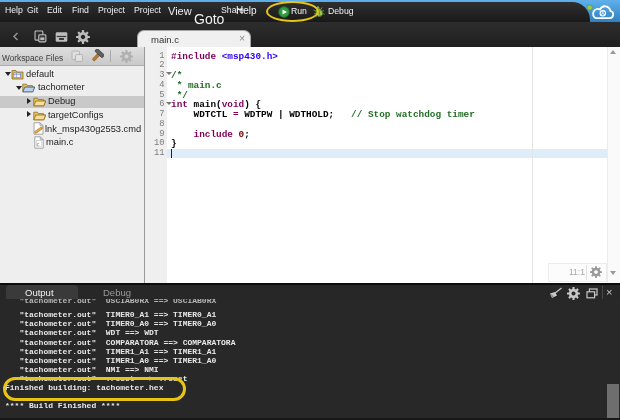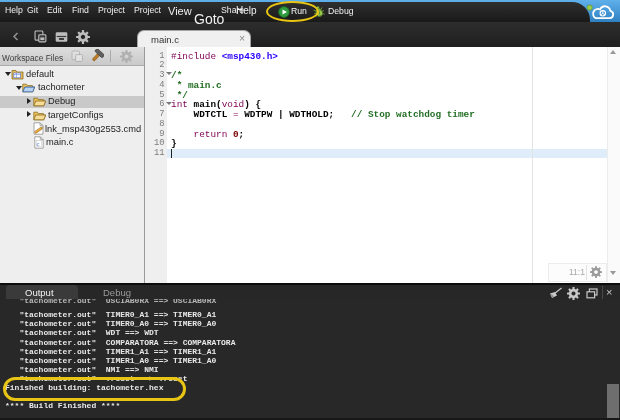--- a/index.html
+++ b/index.html
@@ -1,18 +1,18 @@
 <!DOCTYPE html>
 <html><head><meta charset="utf-8"><style>
 *{margin:0;padding:0;box-sizing:border-box}
 html,body{width:620px;height:420px;overflow:hidden;background:#272727}
 body{font-family:"Liberation Sans",sans-serif;position:relative}
 .abs{position:absolute}
 pre{font-family:"Liberation Mono",monospace;margin:0}
-.k{color:#7F0055;font-weight:normal}
+.k{color:#7F0055;font-weight:bold}
 .s{color:#2A00FF}
 .c{color:#236e24}
 .n{color:#780000;font-weight:bold}
 </style></head><body>
 
 <div class="abs" style="left:0;top:0;width:620px;height:21.5px;background:linear-gradient(#5fb0ea,#2f80c2)"></div>
 <div class="abs" style="left:0;top:2px;width:590px;height:20px;background:linear-gradient(#2f2f2f,#191919);border-radius:0 18px 0 0"></div>
 <div class="abs" style="left:0;top:21.5px;width:620px;height:25.5px;background:linear-gradient(#2d2d2d,#1f1f1f)"></div>
 <div class="abs" style="left:5px;top:5px;font-size:8.7px;color:#f0f0f0">Help</div>
 <div class="abs" style="left:27px;top:5px;font-size:8.7px;color:#f0f0f0">Git</div>
@@ -169,21 +169,21 @@
 <div class="abs" style="left:532px;top:47px;width:1px;height:236px;background:#e3e3e3"></div>
 <div class="abs" style="left:171px;top:148.8px;width:1.2px;height:9.4px;background:#222"></div>
 <pre class="abs" style="left:171px;top:51.6px;font-size:9.4px;line-height:9.77px;color:#000;font-weight:bold"><span class="k">#include</span> <span class="s">&lt;msp430.h&gt;</span>
 
 <span class="c">/*</span>
 <span class="c"> * main.c</span>
 <span class="c"> */</span>
 <span class="k">int</span> main(<span class="k">void</span>) {
     WDTCTL <span class="k">=</span> WDTPW | WDTHOLD;   <span class="c">// Stop watchdog timer</span>
 
-    <span class="k">return</span> <span class="n">0</span>;
+    <span class="k">include</span> <span class="n">0</span>;
 }
 </pre>
 <div class="abs" style="left:607px;top:47px;width:13px;height:236px;background:#fafafa;border-left:1px solid #ececec"></div>
 <div class="abs" style="left:610px;top:50px;width:0;height:0;border-left:3.4px solid transparent;border-right:3.4px solid transparent;border-bottom:4px solid #999"></div>
 <div class="abs" style="left:610px;top:271px;width:0;height:0;border-left:3.4px solid transparent;border-right:3.4px solid transparent;border-top:4px solid #999"></div>
 <div class="abs" style="left:548px;top:262.5px;width:59px;height:19px;background:#fcfcfc;border:1px solid #ececec"></div>
 <div class="abs" style="left:569px;top:267px;font-size:8.5px;color:#a8a8a8">11:1</div>
 <div class="abs" style="left:586px;top:264.5px;width:1px;height:15px;background:#e2e2e2"></div>
 <svg style="position:absolute;left:590px;top:266px" width="12" height="12" viewBox="0 0 20 20">
     <rect x="8.4" y="0" width="3.2" height="5.2" rx="0.8" transform="rotate(0 10 10)" fill="#9a9a9a"></rect>

